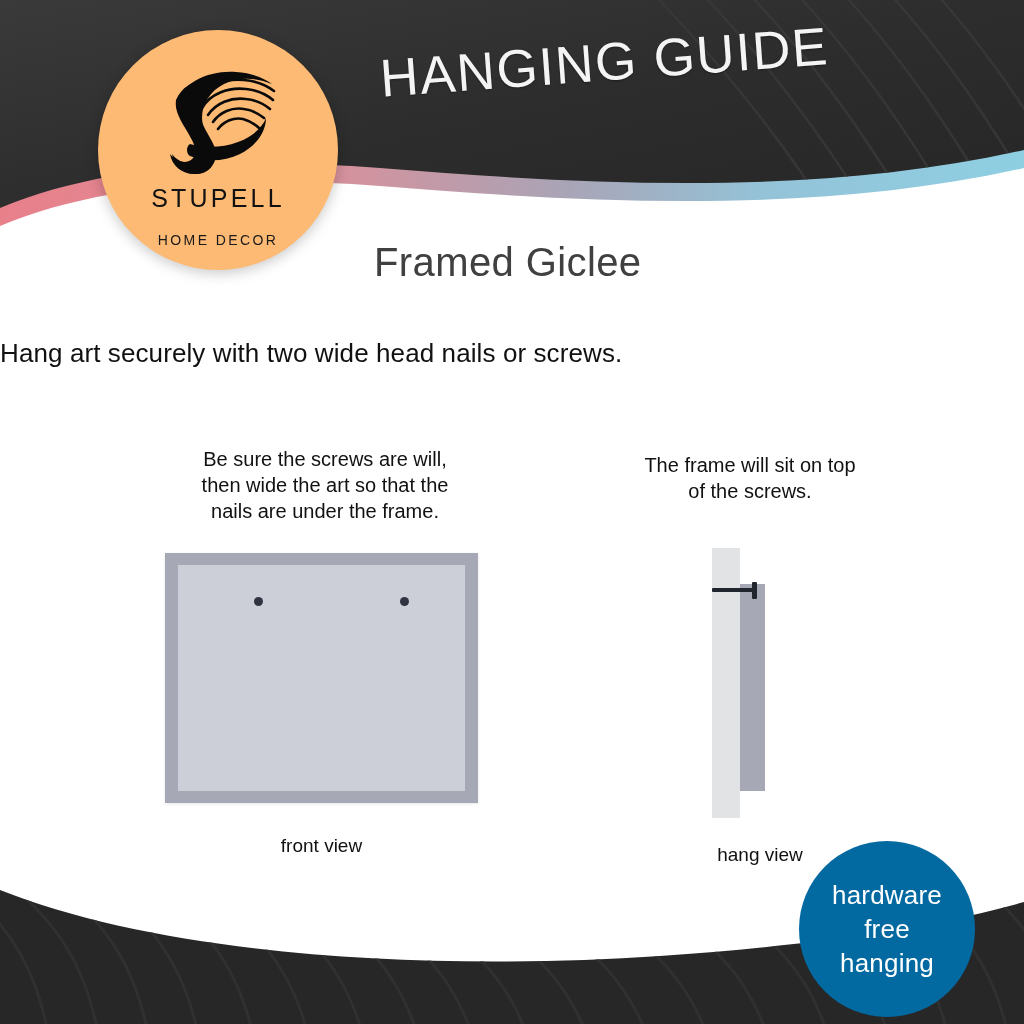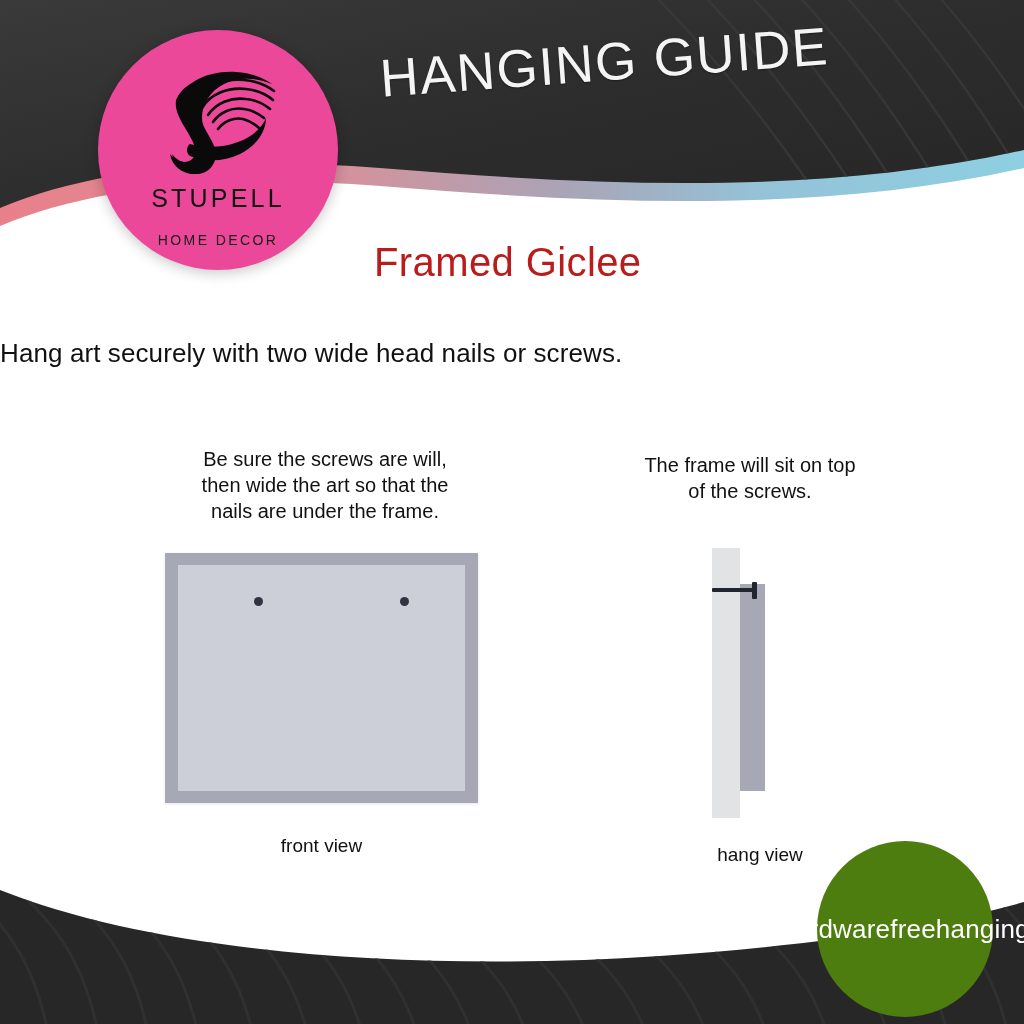--- a/index.html
+++ b/index.html
@@ -27,21 +27,21 @@
     width:1024px; height:180px;
     pointer-events:none;
   }
 
   
   .logo-badge {
     position:absolute;
     left:98px; top:30px;
     width:240px; height:240px;
     border-radius:50%;
-    background:#ec4899;
+    background:#fdba74;
     box-shadow:0 3px 14px rgba(0,0,0,0.22);
     display:flex;
     flex-direction:column;
     align-items:center;
     justify-content:flex-start;
     padding-top:30px;
   }
   .logo-mark { width:132px; height:120px; display:block; }
   .logo-word {
     font-size:25px;
@@ -71,21 +71,21 @@
     transform-origin:left top;
     text-shadow:0 1px 2px rgba(0,0,0,0.35);
     white-space:nowrap;
   }
 
   
   .product-name {
     position:absolute;
     left:374px; top:240px;
     font-size:40px;
-    color:#b91c1c;
+    color:#404040;
     font-weight:400;
     letter-spacing:0.4px;
     white-space:nowrap;
   }
 
   
   .main-instruction {
     position:absolute;
     left:0; top:338px;
     width:1024px;
@@ -186,26 +186,26 @@
     left:660px; top:844px;
     width:200px;
     text-align:center;
     font-size:19px;
     color:#111111;
   }
 
   
   .hf-badge {
     position:absolute;
-    left:817px; top:841px;
+    left:799px; top:841px;
     width:176px; height:176px;
     border-radius:50%;
-    background:#4d7c0f;
+    background:#0369a1;
     display:flex;
-    flex-direction:row;
+    flex-direction:column;
     align-items:center;
     justify-content:center;
     line-height:34px;
   }
   .hf-line {
     color:#ffffff;
     font-size:26px;
     font-weight:400;
     text-align:center;
     letter-spacing:0.2px;

